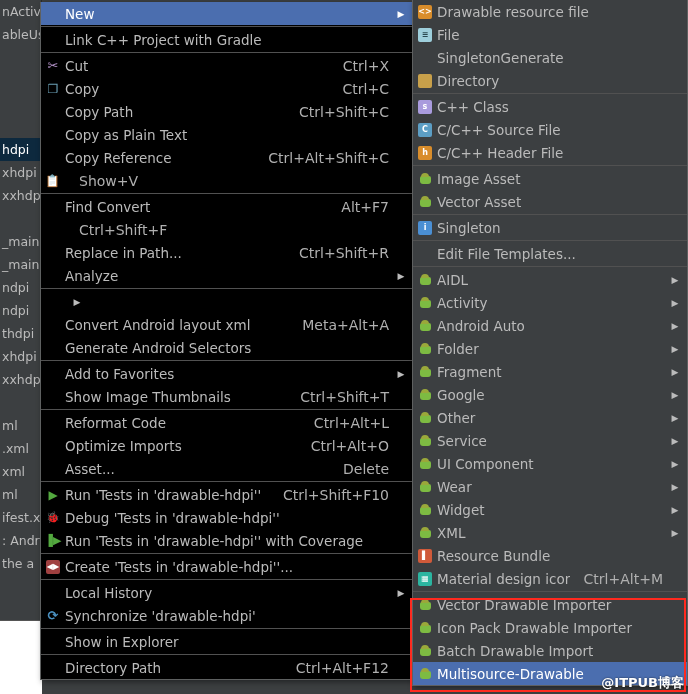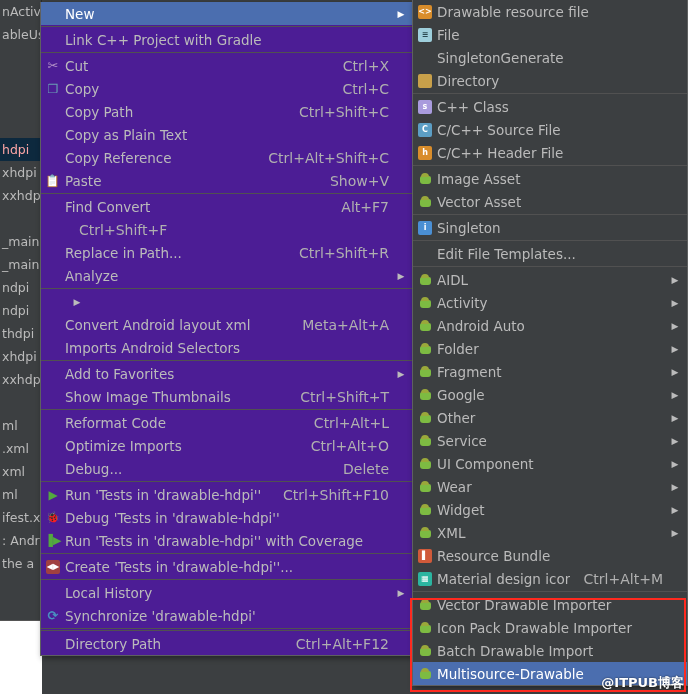--- a/index.html
+++ b/index.html
@@ -32,36 +32,36 @@
     height: 23px;
     line-height: 23px;
     font-size: 12.5px;
     color: #bbbbbb;
     white-space: nowrap;
     padding-left: 2px;
     overflow: hidden;
   }
   .tree-row.selected {
     background: #0d293e;
-    color: #fca5a5;
+    color: #ffffff;
   }
   #editor-white {
     position: absolute;
     left: 0; top: 620px;
     width: 42px; height: 74px;
     background: #ffffff;
     border-top: 1px solid #555;
   }
 
   
   #context-menu {
     position: absolute;
     left: 40px; top: 2px;
     width: 374px;
-    background: #4c1d95;
+    background: #000000;
     border: 1px solid #5e6060;
     border-top: none;
     box-shadow: 2px 2px 6px rgba(0,0,0,0.45);
     padding: 0;
   }
   #submenu {
     position: absolute;
     left: 412px; top: 0px;
     width: 276px;
     background: #3c3f41;
@@ -274,21 +274,20 @@
     <div class="mi">
       <span class="ico"></span>
       <span class="lbl">Copy Reference</span>
       <span class="acc">Ctrl+Alt+Shift+C</span>
       <span class="arrow"></span>
     </div>
     <div class="mi">
       <span class="ico">
         <span class="ic-paste">📋</span>
       </span>
-      <span class="lbl">Paste</span>
       <span class="acc">Show+V</span>
       <span class="arrow"></span>
     </div>
     <div class="sep"></div>
     <div class="mi">
       <span class="ico"></span>
       <span class="lbl">Find Convert</span>
       <span class="acc">Alt+F7</span>
       <span class="arrow"></span>
     </div>
@@ -314,21 +313,21 @@
       <span class="arrow">▶</span>
     </div>
     <div class="mi">
       <span class="ico"></span>
       <span class="lbl">Convert Android layout xml</span>
       <span class="acc">Meta+Alt+A</span>
       <span class="arrow"></span>
     </div>
     <div class="mi">
       <span class="ico"></span>
-      <span class="lbl">Imports Android Selectors</span>
+      <span class="lbl">Generate Android Selectors</span>
       <span class="arrow"></span>
     </div>
     <div class="sep"></div>
     <div class="mi">
       <span class="ico"></span>
       <span class="lbl">Add to Favorites</span>
       <span class="arrow">▶</span>
     </div>
     <div class="mi">
       <span class="ico"></span>
@@ -344,21 +343,21 @@
       <span class="arrow"></span>
     </div>
     <div class="mi">
       <span class="ico"></span>
       <span class="lbl">Optimize Imports</span>
       <span class="acc">Ctrl+Alt+O</span>
       <span class="arrow"></span>
     </div>
     <div class="mi">
       <span class="ico"></span>
-      <span class="lbl">Debug...</span>
+      <span class="lbl">Asset...</span>
       <span class="acc">Delete</span>
       <span class="arrow"></span>
     </div>
     <div class="sep"></div>
     <div class="mi">
       <span class="ico">
         <span class="ic-run">▶</span>
       </span>
       <span class="lbl">Run 'Tests in 'drawable-hdpi''</span>
       <span class="acc">Ctrl+Shift+F10</span>
@@ -393,20 +392,25 @@
       <span class="arrow">▶</span>
     </div>
     <div class="mi">
       <span class="ico">
         <span class="ic-sync">⟳</span>
       </span>
       <span class="lbl">Synchronize 'drawable-hdpi'</span>
       <span class="arrow"></span>
     </div>
     <div class="sep"></div>
+    <div class="mi">
+      <span class="ico"></span>
+      <span class="lbl">Show in Explorer</span>
+      <span class="arrow"></span>
+    </div>
     <div class="sep"></div>
     <div class="mi">
       <span class="ico"></span>
       <span class="lbl">Directory Path</span>
       <span class="acc">Ctrl+Alt+F12</span>
       <span class="arrow"></span>
     </div>
   </div>
 
 <div id="submenu">

